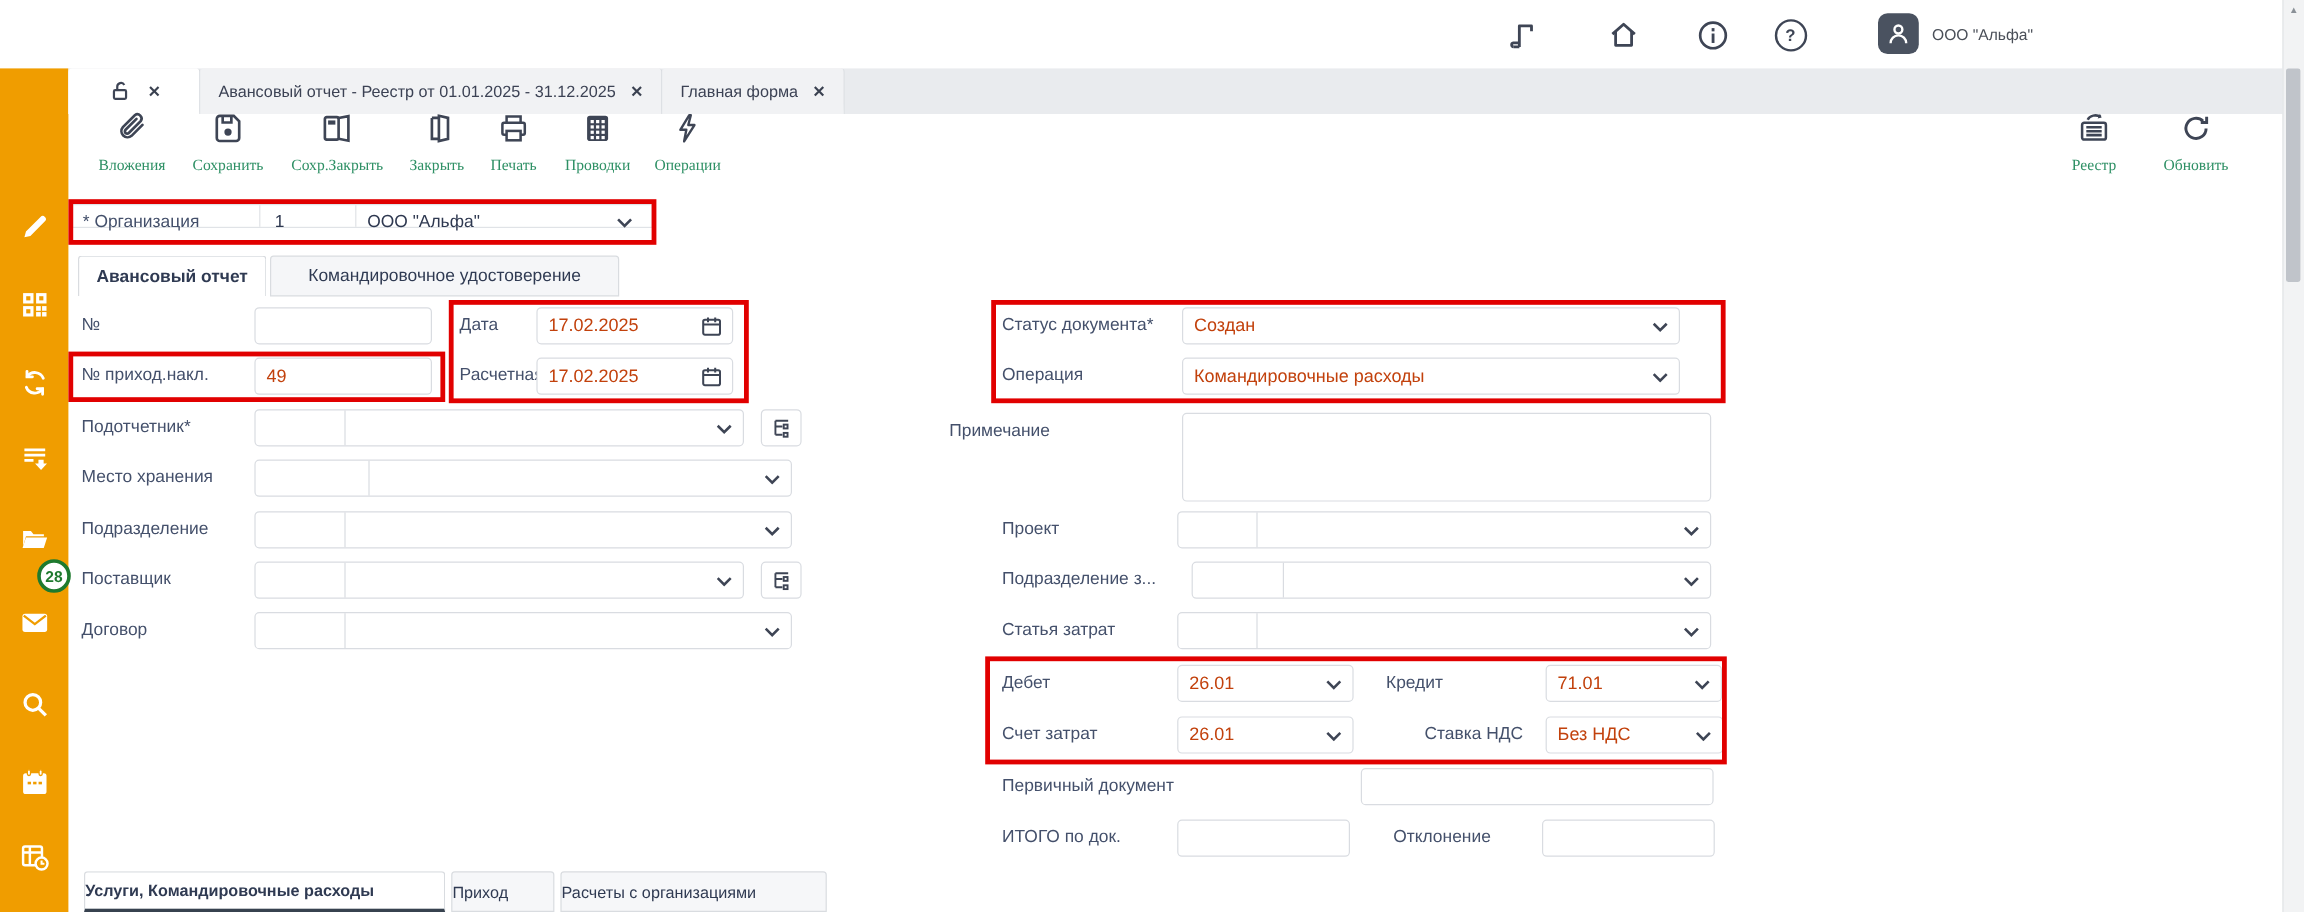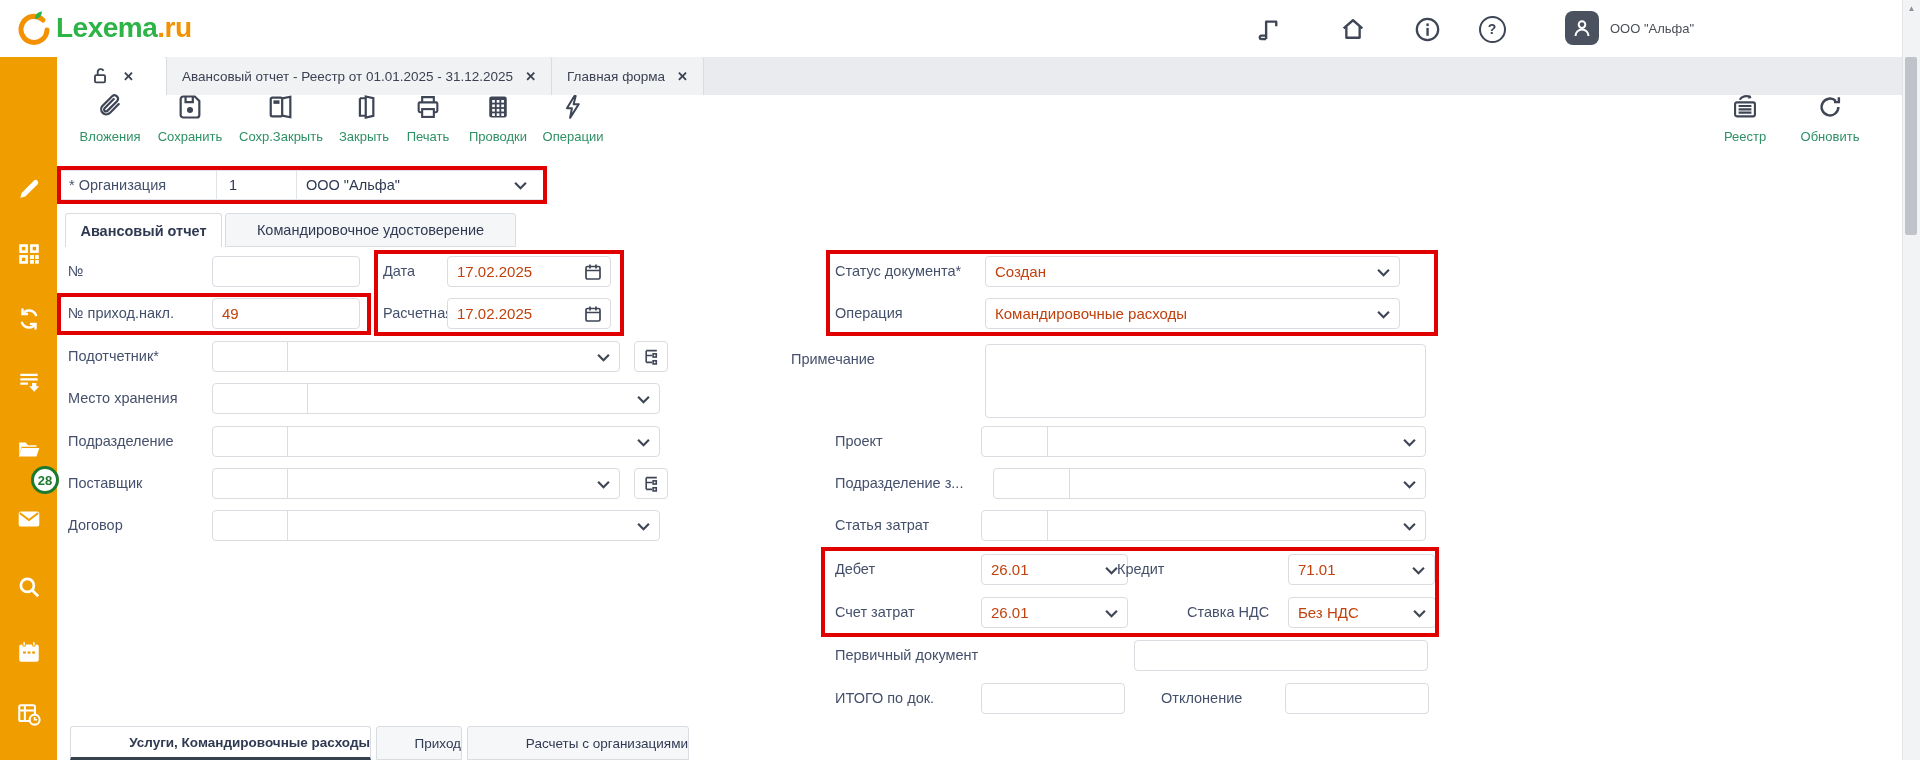--- a/index.html
+++ b/index.html
@@ -28,73 +28,64 @@
   
   .wtabs{position:absolute;left:57px;top:57px;width:1846px;height:38px;background:#E9EBEE;display:flex;}
   .wtab{height:38px;box-sizing:border-box;display:flex;align-items:center;gap:12px;padding:0 15px;
         font-size:13.5px;color:#3C4254;background:#F1F2F4;border-right:1px solid #D9DCE0;
         border-radius:3px 3px 0 0;cursor:pointer;white-space:nowrap;}
   .wtab.active{background:#fff;}
   .xico{font-size:13px;color:#3A4150;font-weight:bold;cursor:pointer;}
   
   .tbtn{position:absolute;top:93px;width:100px;text-align:center;cursor:pointer;}
   .tbtn svg{width:28px;height:28px;color:#3E4555;}
-  .tl{display:block;font-size:13px;color:#2E9065;margin-top:4px;white-space:nowrap;}
+  .tl{display:block;font-size:13px;color:#2E9065;margin-top:4px;white-space:nowrap;font-family:Liberation Serif, serif;}
   
   .lbl{position:absolute;height:31px;line-height:31px;font-size:14.5px;color:#44506B;white-space:nowrap;}
   .inp{position:absolute;height:31px;border:1px solid #D9DCE1;border-radius:4px;background:#fff;
        box-sizing:border-box;font-family:"Liberation Sans",sans-serif;font-size:15px;color:#c2410c;
        padding:0 9px;line-height:29px;}
   input.inp{outline:none;}
   .sel{padding-right:24px;cursor:pointer;}
   .chev{position:absolute;right:9px;top:11px;width:13px;height:9px;color:#3E4555;}
   .comp{padding:0;display:flex;cursor:pointer;}
   .ccode{height:100%;border-right:1px solid #D9DCE1;box-sizing:border-box;}
   .cmain{flex:1;}
   .calico{position:absolute;right:8px;top:6px;width:18px;height:18px;color:#3E4555;}
   .treebtn{position:absolute;width:34px;height:31px;border:1px solid #D9DCE1;border-radius:4px;
            background:#fff;box-sizing:border-box;display:flex;align-items:center;justify-content:center;cursor:pointer;}
   .treebtn svg{width:17px;height:17px;color:#3E4555;}
   
-  .orgrow{position:absolute;left:60px;top:170px;width:484px;height:30px;border:1px solid #E0E3E7;
+  .orgrow{position:absolute;left:60px;top:170px;width:484px;height:20px;border:1px solid #E0E3E7;
           box-sizing:border-box;background:#fff;font-size:14.5px;}
   .orgrow .div1{position:absolute;left:155px;top:0;bottom:0;width:1px;background:#E0E3E7;}
   .orgrow .div2{position:absolute;left:235px;top:0;bottom:0;width:1px;background:#E0E3E7;}
   
   .ftab{position:absolute;top:213px;height:34px;box-sizing:border-box;display:flex;align-items:center;
         justify-content:center;font-size:14.5px;color:#2F3A52;border:1px solid #D9DCE0;
         border-radius:3px 3px 0 0;background:#F5F6F8;cursor:pointer;white-space:nowrap;}
   .ftab.active{background:#fff;border-bottom:none;font-weight:bold;}
   .btab{position:absolute;top:726px;height:34px;box-sizing:border-box;display:flex;align-items:center;
-        justify-content:flex-end;font-size:13.5px;color:#2F3A52;border:1px solid #D9DCE0;
+        justify-content:flex-start;font-size:13.5px;color:#2F3A52;border:1px solid #D9DCE0;
         border-radius:3px 3px 0 0;background:#F6F7F9;cursor:pointer;white-space:nowrap;}
   .btab.active{background:#fff;font-weight:bold;border-bottom:3px solid #37424F;}
   
   .redbox{position:absolute;border:4px solid #E10000;box-sizing:border-box;pointer-events:none;z-index:6;}
   
   .sb{position:absolute;right:0;top:0;width:17px;height:760px;background:#F2F3F4;
       border-left:1px solid #E2E4E7;z-index:7;}
   .sb .up{height:17px;font-size:8px;color:#8A9097;text-align:center;line-height:17px;}
   .sb .thumb{position:absolute;left:2px;top:57px;width:12px;height:178px;background:#C0C4CA;border-radius:2px;cursor:pointer;}
 </style>
 </head>
 <body>
 
 <div class="page">
 
   <div class="hdr">
-    <div class="logo">
-      <svg width="38" height="38" viewBox="0 0 38 38">
-        <path d="M29 11a13 13 0 1 0 4 10" fill="none" stroke="#F39200" stroke-width="5" stroke-linecap="round"></path>
-        <path d="M28 2.5c-4.5.6-7.2 3.4-7.2 7.4 4.2 0 7-2.8 7.2-7.4z" fill="#2EB446"></path>
-      </svg>
-      <span class="logo-text">
-        <span class="logo-main">Lexema</span><span class="logo-suffix">.ru</span>
-      </span>
-    </div>
     <div class="hico" style="left:1254px">
       <svg width="27" height="27" viewBox="0 0 24 24" fill="none" stroke="currentColor" stroke-width="2.1" stroke-linejoin="round">
         <path d="M9 20.5V5h9v4"></path>
           <path d="M4.5 20.5c-1.6-.3-1.6-2.7 0-3H9"></path>
           <path d="M4.5 20.5H9"></path>
       </svg>
     </div>
     <div class="hico" style="left:1338px">
       <svg width="28" height="28" viewBox="0 0 24 24" fill="none" stroke="currentColor" stroke-width="2" stroke-linejoin="round">
         <path d="M4 11.5 12 4.5l8 7"></path>
@@ -445,21 +436,21 @@
       </svg>
   </div>
 
   <span class="lbl" style="left:835px;top:554px">Дебет</span>
   <div class="inp sel" style="left:981px;top:554px;width:147px">
     <span>26.01</span>
     <svg class="chev" viewBox="0 0 12 8">
         <polyline points="1,1.5 6,6.5 11,1.5" fill="none" stroke="currentColor" stroke-width="2"></polyline>
       </svg>
   </div>
-  <span class="lbl" style="left:1117px;top:554px">Кредит</span>
+  <span class="lbl" style="left:1155px;top:554px">Кредит</span>
   <div class="inp sel" style="left:1288px;top:554px;width:147px">
     <span>71.01</span>
     <svg class="chev" viewBox="0 0 12 8">
         <polyline points="1,1.5 6,6.5 11,1.5" fill="none" stroke="currentColor" stroke-width="2"></polyline>
       </svg>
   </div>
 
   <span class="lbl" style="left:835px;top:597px">Счет затрат</span>
   <div class="inp sel" style="left:981px;top:597px;width:147px">
     <span>26.01</span>

